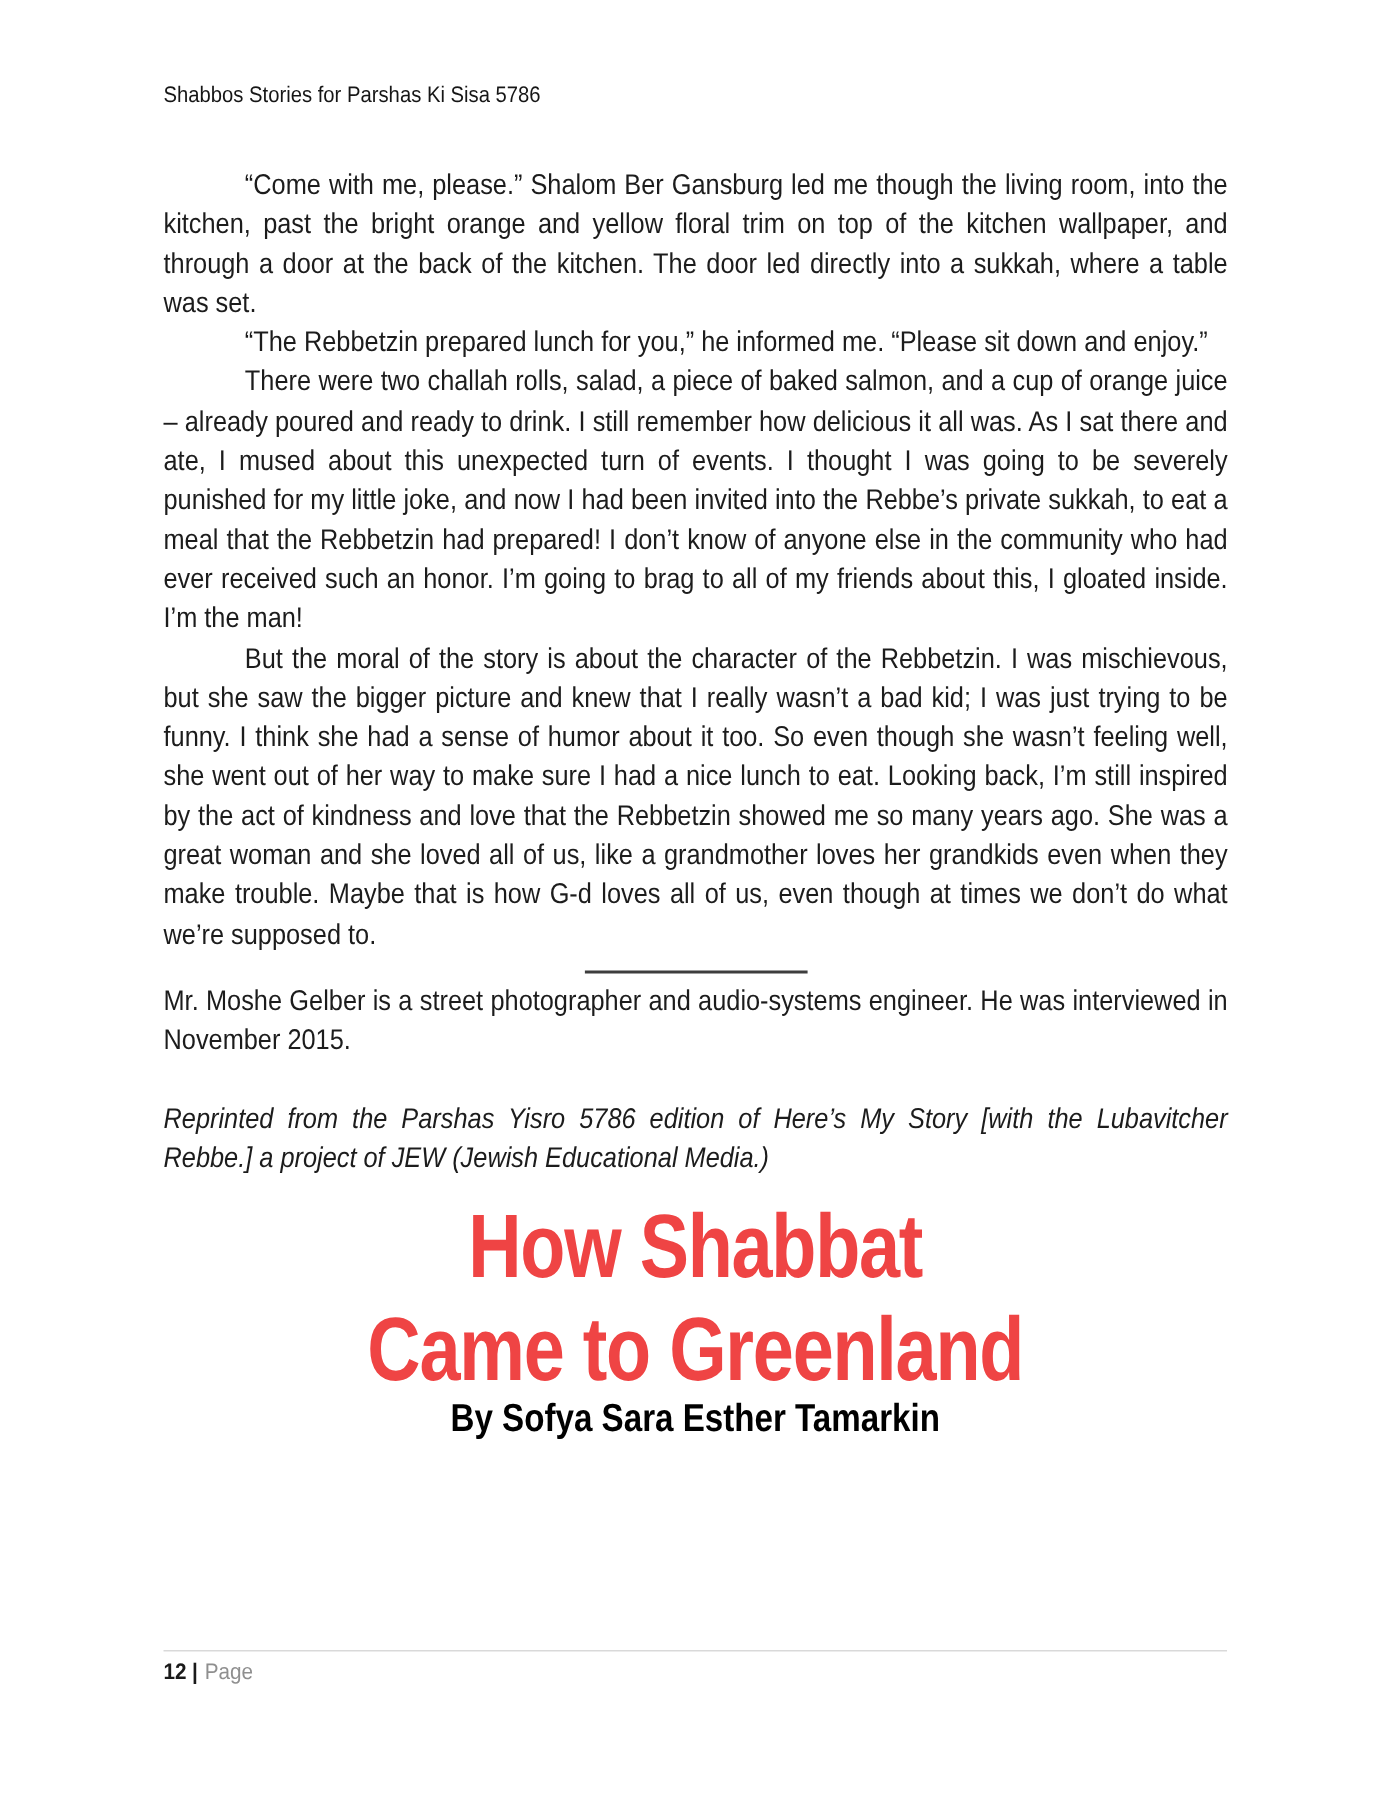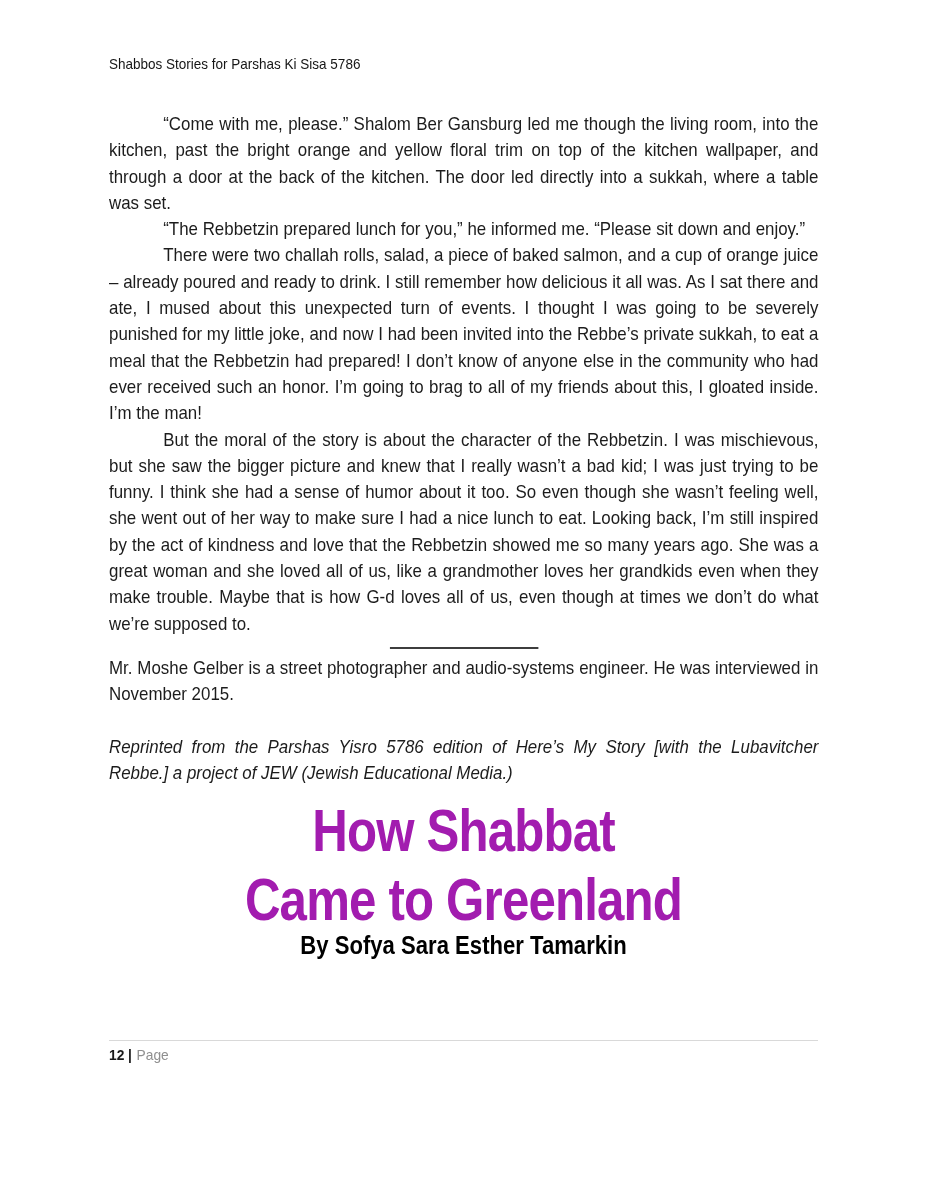--- a/index.html
+++ b/index.html
@@ -45,41 +45,41 @@
   .reprint {
     font-style: italic;
     margin-top: 26.3px !important;
   }
   .next-title {
     margin-top: 10px;
     text-align: center;
     font-size: 60px;
     font-weight: bold;
     line-height: 69px;
-    color: #a21caf;
+    color: #ef4444;
     letter-spacing: -1px;
   }
   .t-line {
     transform: scaleX(0.82);
     transform-origin: center top;
   }
   .byline {
     margin-top: -4px;
     text-align: center;
     font-size: 26px;
     font-weight: bold;
     line-height: 30px;
     color: #000000;
     transform: scaleX(0.85);
     transform-origin: center top;
   }
   .page-footer {
     position: absolute;
     left: 109px;
-    top: 1040px;
+    top: 1100px;
     width: 709px;
   }
   .footer-rule {
     border-top: 1.5px solid #d9d9d9;
   }
   .footer-text {
     margin-top: 4px;
     font-size: 15px;
     line-height: 19px;
     transform: scaleX(0.92);

